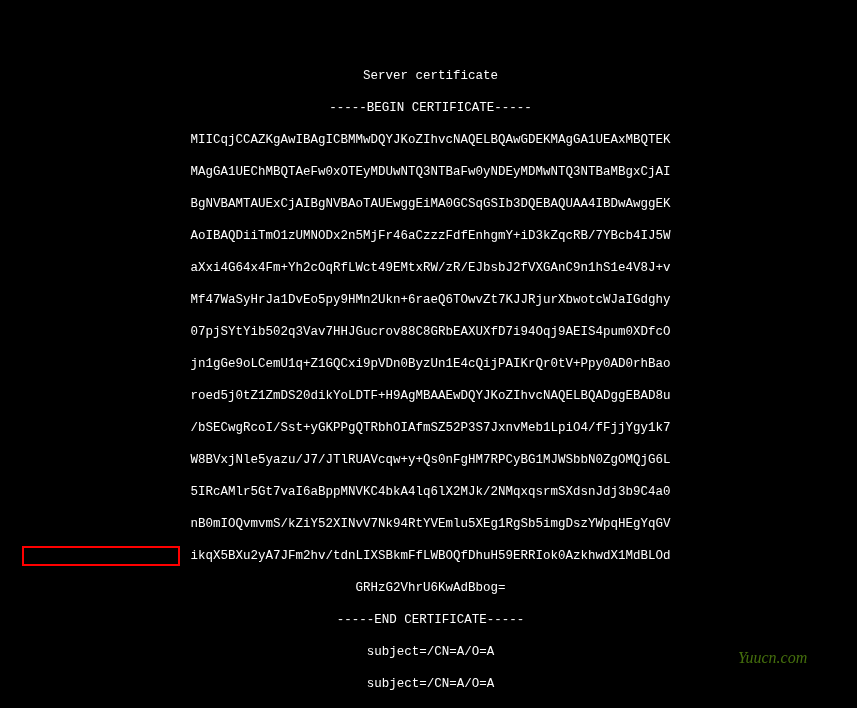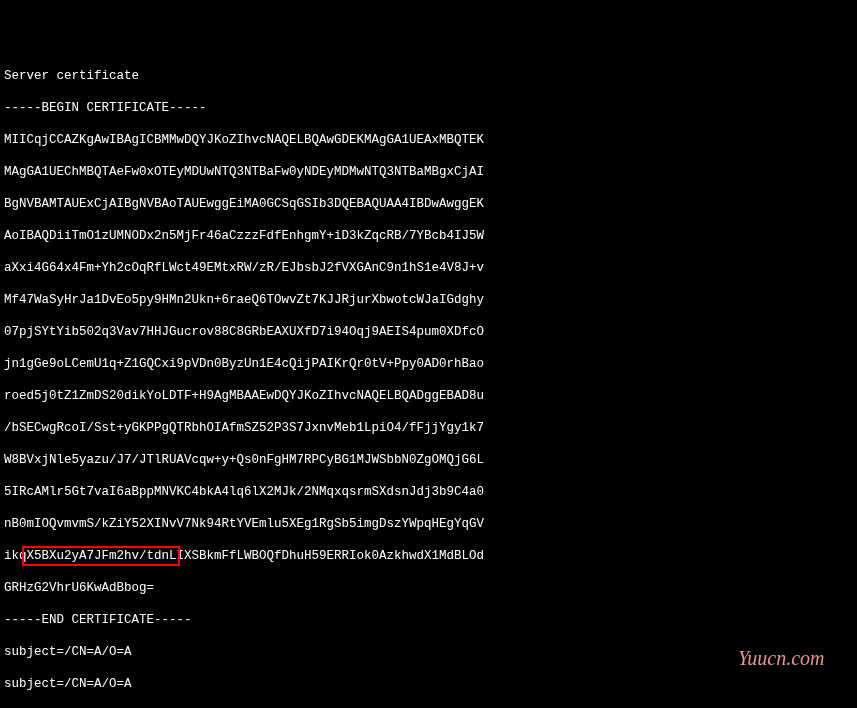--- a/index.html
+++ b/index.html
@@ -15,30 +15,31 @@
       font-family: "Courier New", Courier, monospace;
       font-size: 12.5px;
       line-height: 16px;
       height: 708px;
       padding: 4px 0 0 4px;
       overflow: hidden;
       white-space: pre;
     }
     .line {
       display: block;
+      text-align: center;
     }
     .highlight-box {
       border: 2px solid #ff0000;
       position: absolute;
       pointer-events: none;
     }
     .watermark {
-      color: #fca5a5;
+      color: #4d7c0f;
       font-family: Georgia, "Times New Roman", serif;
-      font-size: 20px;
+      font-size: 16px;
       position: absolute;
       opacity: 0.9;
       font-weight: normal;
       font-style: italic;
     }
   </style>
 </head>
 <body>
 
 

